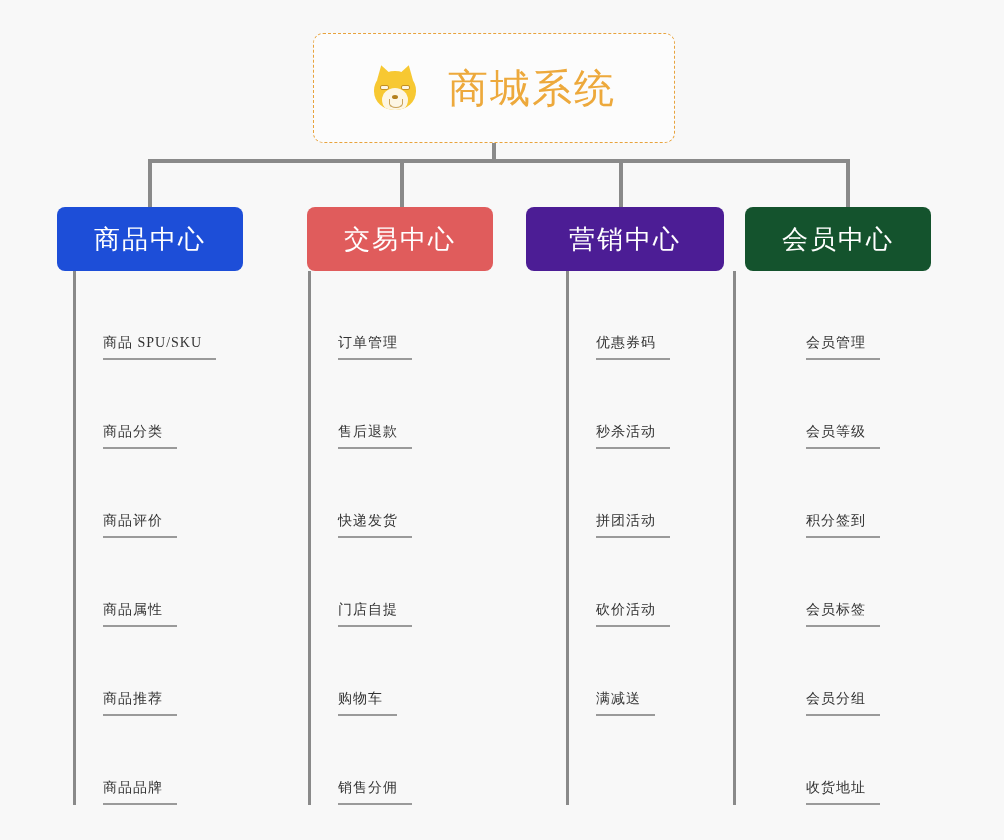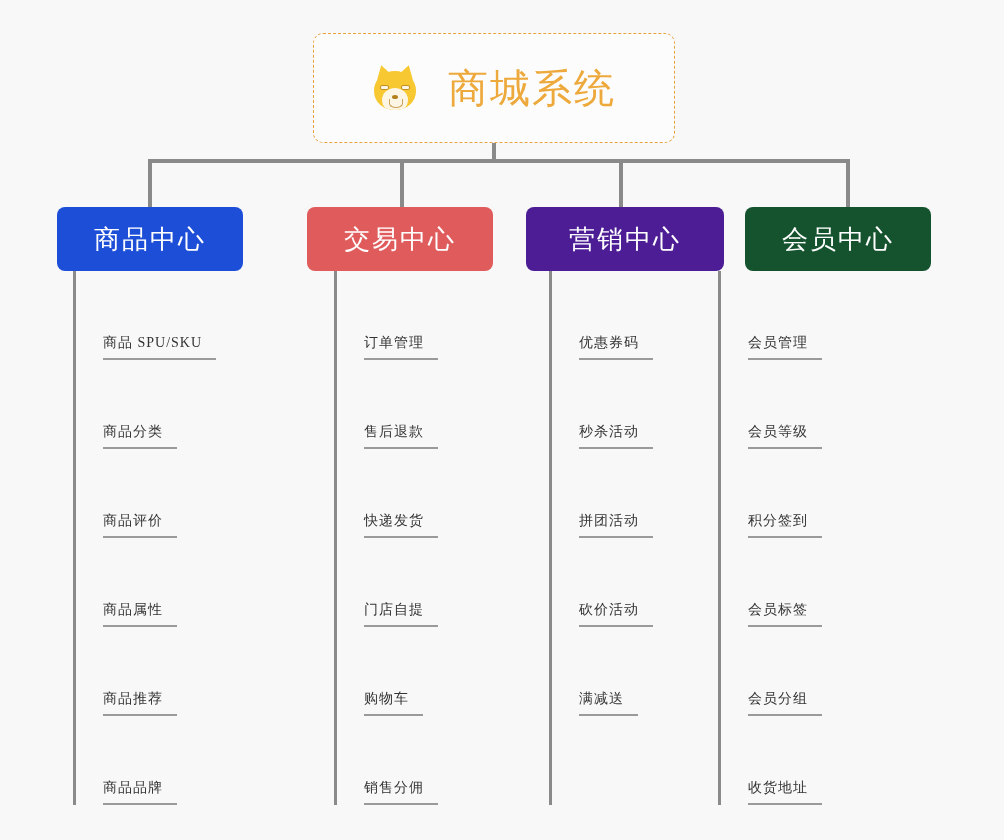--- a/index.html
+++ b/index.html
@@ -233,21 +233,21 @@
           <span class="leaf-label">商品推荐</span>
         </div>
         <div class="leaf-item">
           <span class="leaf-label">商品品牌</span>
         </div>
       </div>
       <div class="conn conn-drop" style="left: 400px;"></div>
       <div class="category" style="left: 307px; width: 186px; background: rgb(224, 92, 92);">
         <span>交易中心</span>
       </div>
-      <div class="leaf-group" style="left: 334px;">
+      <div class="leaf-group" style="left: 308px;">
         <div class="spine" style="height: 534px;"></div>
         <div class="leaf-item">
           <span class="leaf-label">订单管理</span>
         </div>
         <div class="leaf-item">
           <span class="leaf-label">售后退款</span>
         </div>
         <div class="leaf-item">
           <span class="leaf-label">快递发货</span>
         </div>
@@ -258,21 +258,21 @@
           <span class="leaf-label">购物车</span>
         </div>
         <div class="leaf-item">
           <span class="leaf-label">销售分佣</span>
         </div>
       </div>
       <div class="conn conn-drop" style="left: 619px;"></div>
       <div class="category" style="left: 526px; width: 198px; background: #4c1d95;">
         <span>营销中心</span>
       </div>
-      <div class="leaf-group" style="left: 549px;">
+      <div class="leaf-group" style="left: 566px;">
         <div class="spine" style="height: 534px;"></div>
         <div class="leaf-item">
           <span class="leaf-label">优惠券码</span>
         </div>
         <div class="leaf-item">
           <span class="leaf-label">秒杀活动</span>
         </div>
         <div class="leaf-item">
           <span class="leaf-label">拼团活动</span>
         </div>
@@ -280,21 +280,21 @@
           <span class="leaf-label">砍价活动</span>
         </div>
         <div class="leaf-item">
           <span class="leaf-label">满减送</span>
         </div>
       </div>
       <div class="conn conn-drop" style="left: 846px;"></div>
       <div class="category" style="left: 745px; width: 186px; background: #14532d;">
         <span>会员中心</span>
       </div>
-      <div class="leaf-group" style="left: 718px;">
+      <div class="leaf-group" style="left: 733px; padding-left: 43px;">
         <div class="spine" style="height: 534px;"></div>
         <div class="leaf-item">
           <span class="leaf-label">会员管理</span>
         </div>
         <div class="leaf-item">
           <span class="leaf-label">会员等级</span>
         </div>
         <div class="leaf-item">
           <span class="leaf-label">积分签到</span>
         </div>

